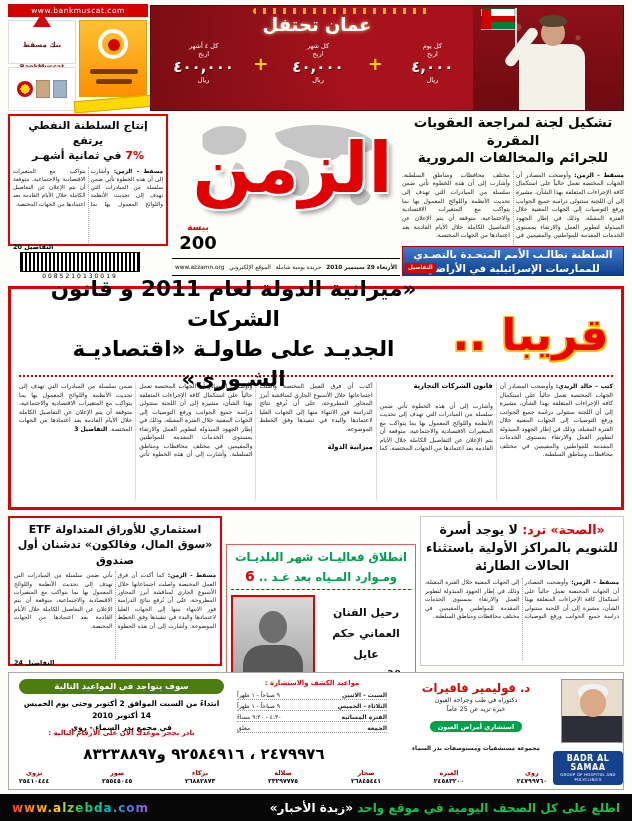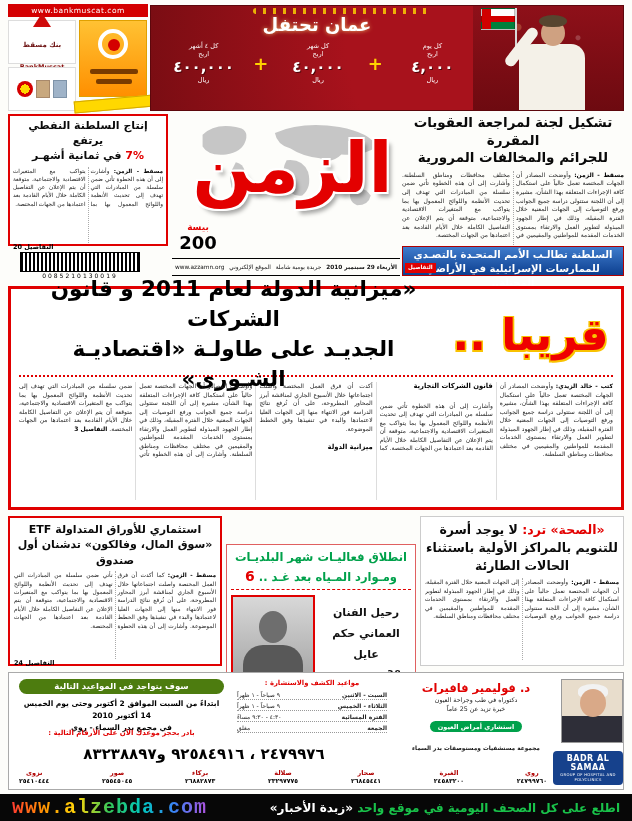--- a/index.html
+++ b/index.html
@@ -156,23 +156,23 @@
   .branches { position:absolute; left:10px; top:96px; width:528px; display:flex; justify-content:space-between; direction:rtl; }
   .branch { text-align:center; }
   .branch .bc { font-size:6.5px; font-weight:bold; color:#b00000; }
   .branch .bp { font-size:6.2px; font-weight:bold; color:#000; }
 
   
   .footer { left:0; top:794px; width:632px; height:27px; background:#070707; display:flex; align-items:center;
             justify-content:space-between; padding:0 12px; direction:rtl; }
   .footer-slogan { font-size:12px; font-weight:bold; color:#19c24a; }
   .footer-quote { color:#fff; }
-  .footer-url { direction:ltr; font-size:20px; font-weight:bold; letter-spacing:1px;
+  .footer-url { direction:ltr; font-size:12px; font-weight:bold; letter-spacing:1px;
                 background:linear-gradient(90deg,#ff3b30,#ff9500,#ffd60a,#34c759,#00c7be,#3b82f6,#af52de);
-                -webkit-background-clip:text; background-clip:text; color:transparent;font-family:Liberation Mono, monospace; }
+                -webkit-background-clip:text; background-clip:text; color:transparent; }
 </style>
 </head>
 <body>
 
 <div class="page">
 
   <div class="abs top-url">www.bankmuscat.com</div>
 
   <div class="abs bank-ad">
     <div class="bank-tri"></div>

